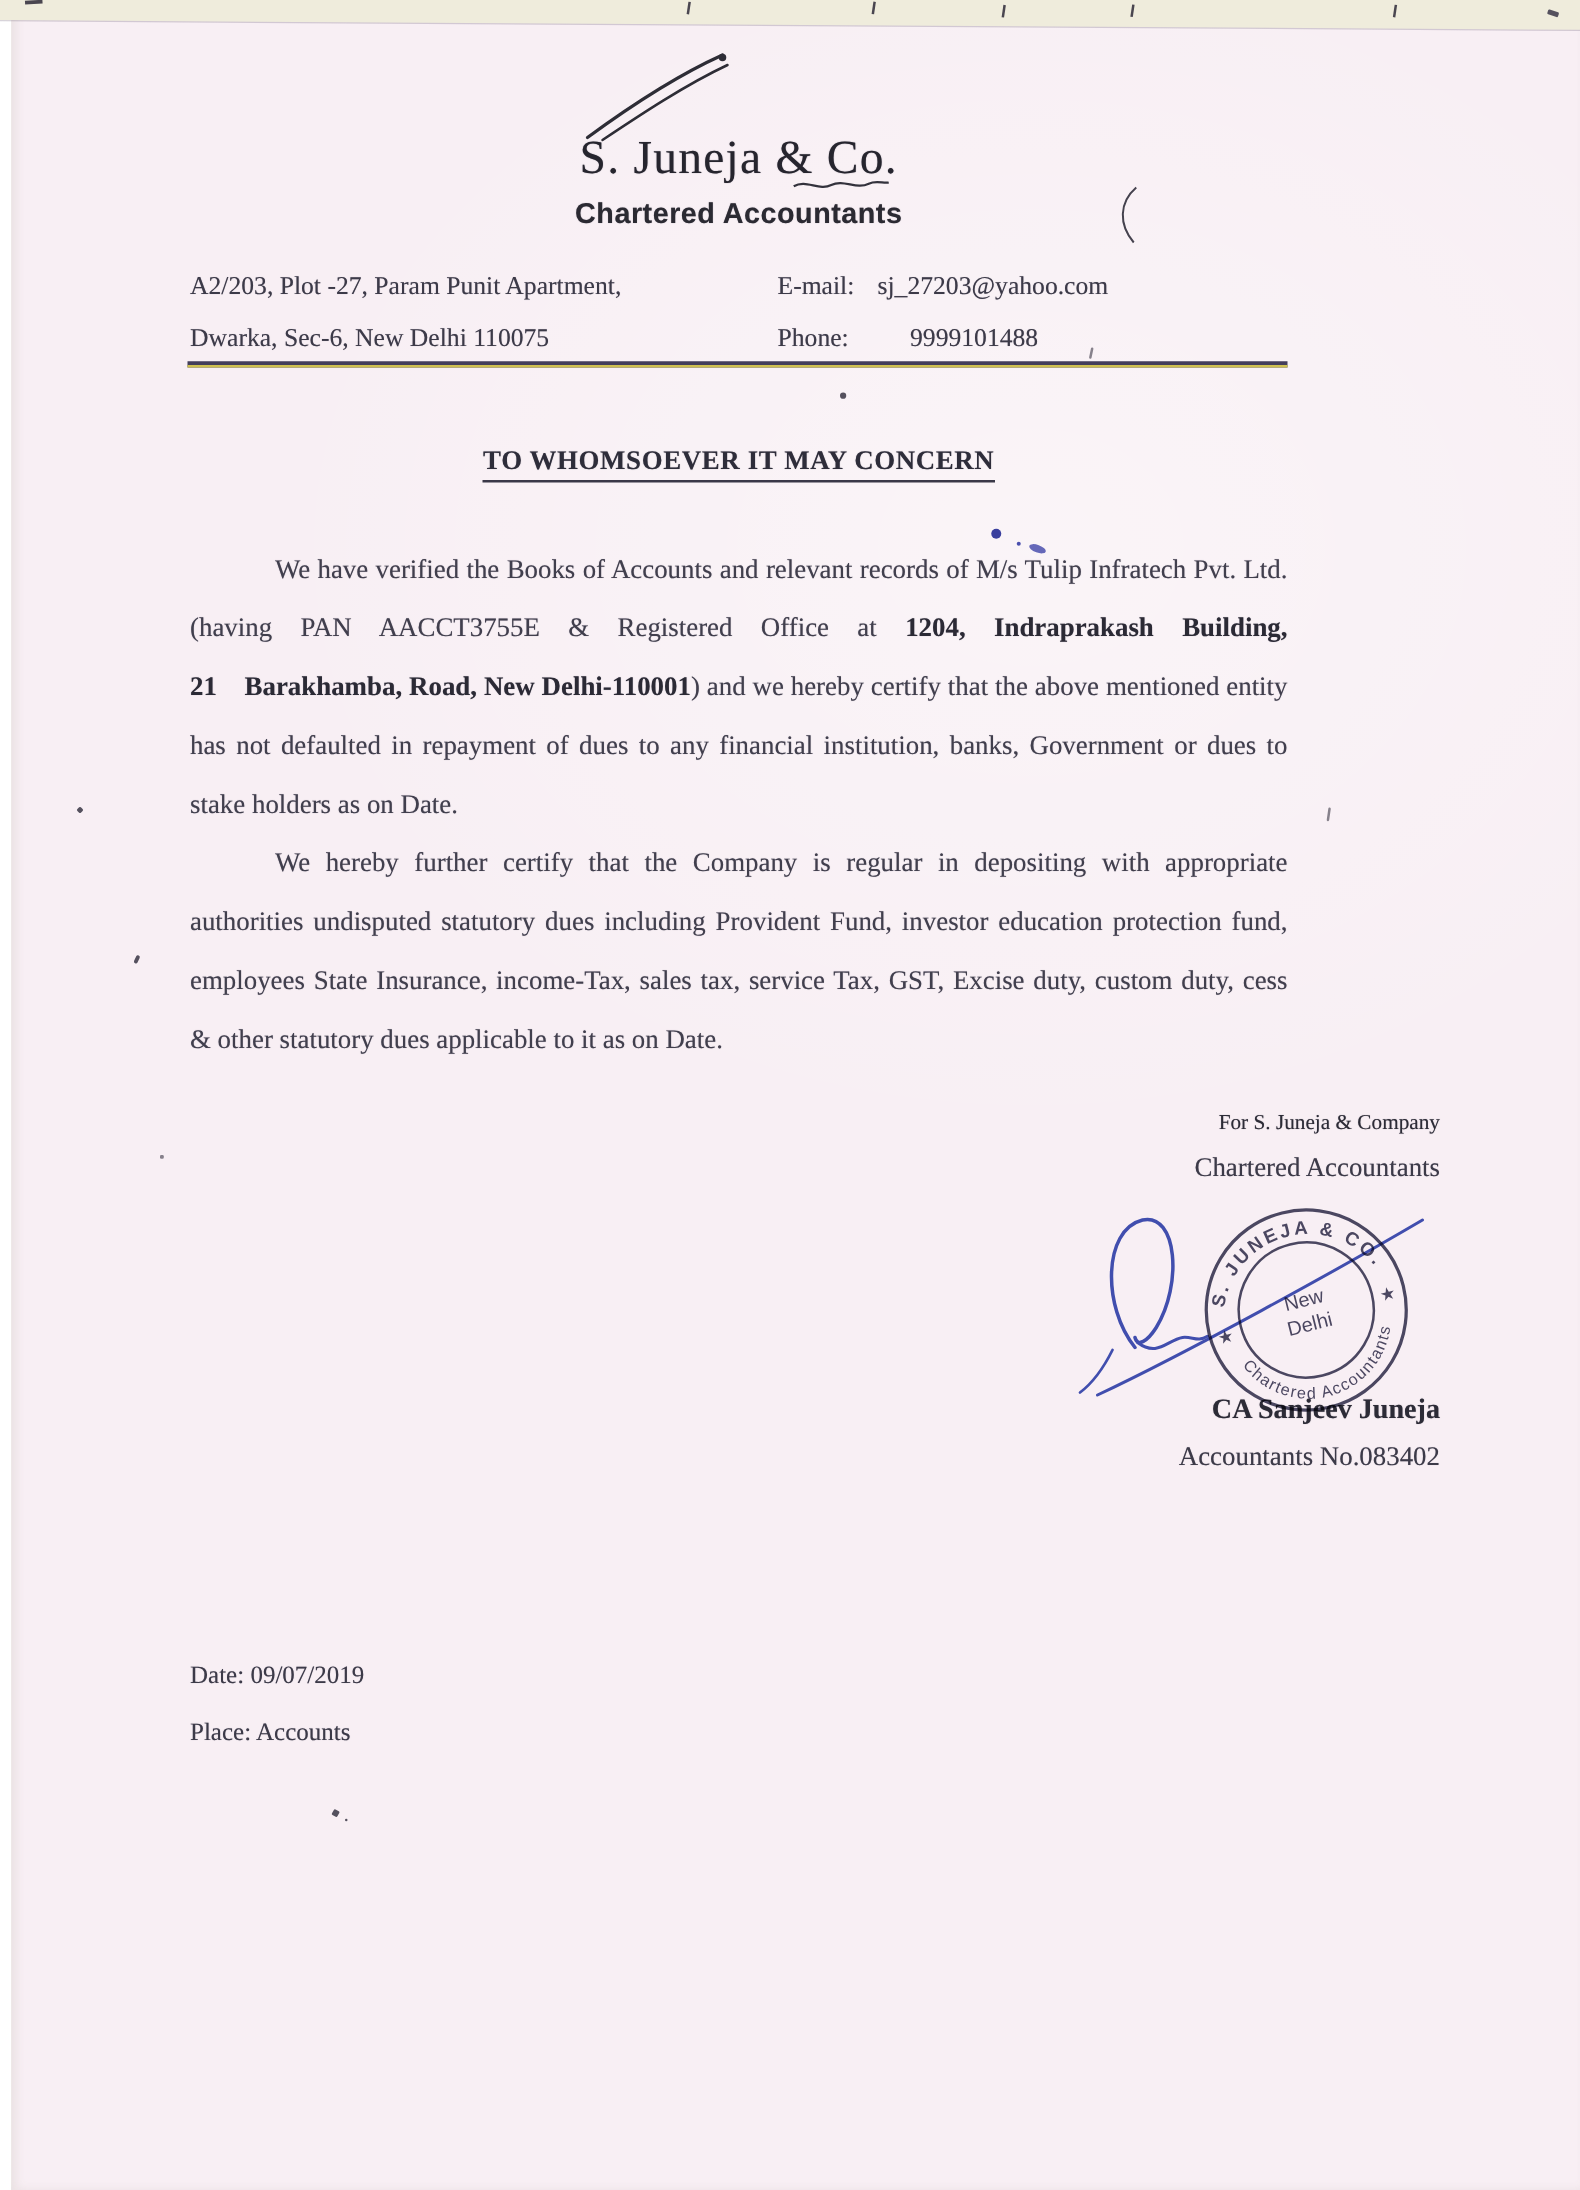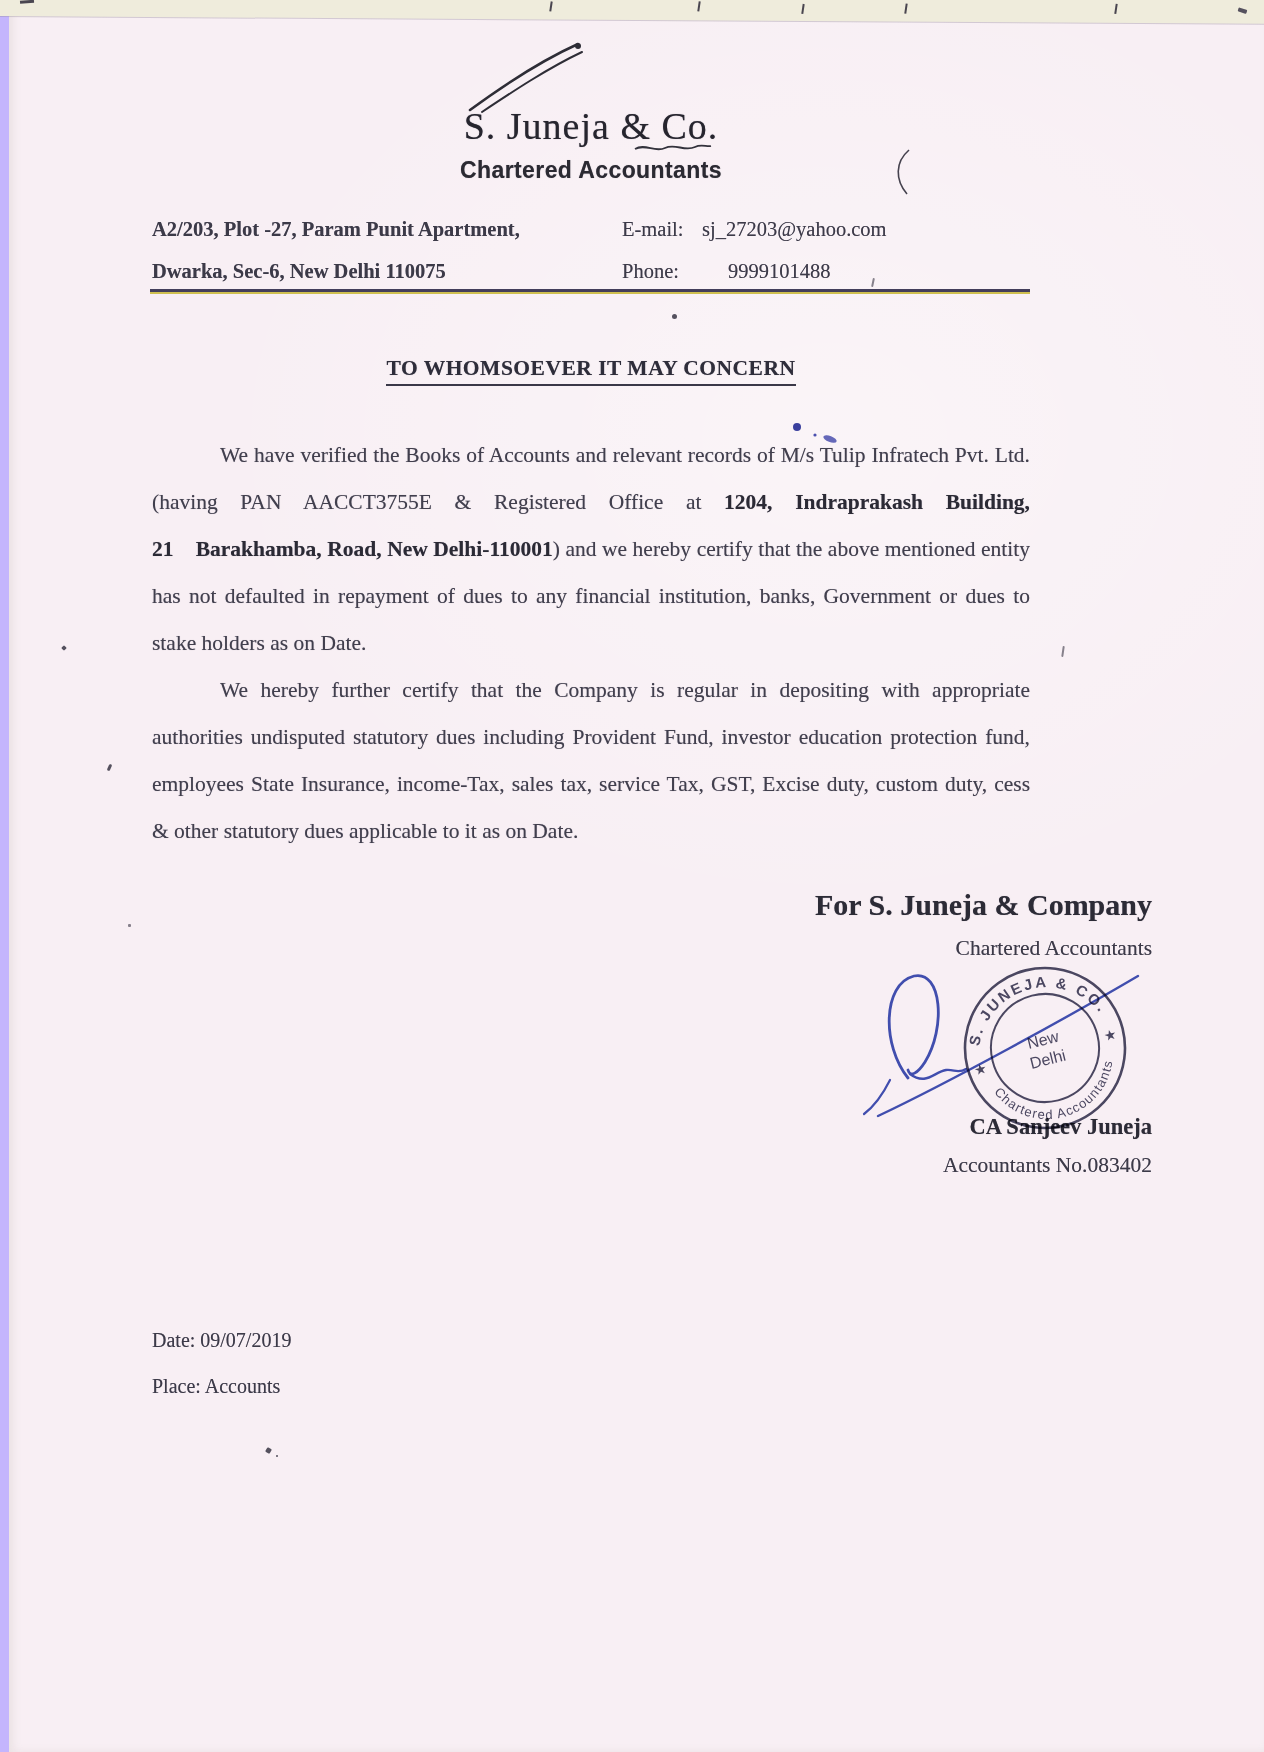--- a/index.html
+++ b/index.html
@@ -1,54 +1,54 @@
 <!DOCTYPE html>
 <html><head>
 <meta charset="utf-8">
 <style>
   html,body{margin:0;padding:0;}
   body{background:#e7e4d4;font-family:"Liberation Serif","DejaVu Serif",serif;}
-  .stage{position:relative;width:1264px;height:1752px;overflow:hidden;background:#c4b5fd;}
+  .stage{position:relative;width:1264px;height:1752px;overflow:hidden;background:#ffffff;}
   .paper{position:absolute;left:9px;top:0;width:1255px;height:1752px;
          background:
            radial-gradient(ellipse 900px 700px at 65% 25%, rgba(255,255,255,.35), rgba(255,255,255,0) 70%),
            #f8eff4;
          box-shadow:inset 4px 0 8px rgba(120,105,90,.10);}
   .scan-top{position:absolute;left:-10px;top:-8px;width:1300px;height:24px;background:#efecdc;
             transform:rotate(0.35deg);transform-origin:0 50%;box-shadow:0 1px 0 rgba(140,130,150,.35);}
   .content{position:absolute;left:0;top:0;width:1264px;height:1752px;}
 
   
   .company{position:absolute;left:152px;top:104px;width:878px;text-align:center;
            font-size:38px;color:#26252e;letter-spacing:1px;text-shadow:0 0 .8px rgba(45,42,60,.55);}
   .tagline{position:absolute;left:152px;top:157px;width:878px;text-align:center;
            font-family:"Liberation Sans","DejaVu Sans",sans-serif;font-weight:700;
            font-size:23px;color:#2b2a32;letter-spacing:.4px;text-shadow:0 0 .7px rgba(45,42,60,.5);}
   .addr{position:absolute;top:208px;font-size:20.5px;color:#3c3a48;line-height:42px;
         text-shadow:0 0 .6px rgba(55,50,75,.45);}
-  .addr-left{left:152px;font-weight:bold;}
+  .addr-left{left:152px;}
   .addr-right{left:622px;}
   .addr-label{display:inline-block;min-width:80px;}
   .rule{position:absolute;left:150px;top:289px;width:880px;height:3px;background:#433e5b;
         border-bottom:2px solid #cfc050;}
 
   
   .title-wrap{position:absolute;left:152px;top:356px;width:878px;text-align:center;}
   .title-text{display:inline-block;font-weight:700;font-size:21.5px;color:#2e2d3a;letter-spacing:.5px;
         border-bottom:2.5px solid #3a3848;padding-bottom:3px;text-shadow:0 0 .7px rgba(45,42,60,.5);}
 
   
   .bodytext{position:absolute;left:152px;top:432px;width:878px;font-size:21.5px;color:#413f4d;
             line-height:47px;text-align:justify;text-shadow:0 0 .7px rgba(55,50,75,.45);}
   .bodytext p{margin:0;text-indent:68px;}
   .bodytext strong{color:#2b2a35;}
 
   
   .sig-block{position:absolute;left:640px;top:888px;width:512px;text-align:right;color:#2c2b36;}
-  .sig-for{font-weight:700;font-size:30px;text-shadow:0 0 .7px rgba(45,42,60,.5);}
+  .sig-for{font-weight:400;font-size:17px;text-shadow:0 0 .7px rgba(45,42,60,.5);}
   .sig-desig{font-size:21.5px;font-weight:400;color:#3c3a48;margin-top:14px;text-shadow:0 0 .6px rgba(55,50,75,.45);}
   .sig-names{position:absolute;left:640px;top:1114px;width:512px;text-align:right;}
   .sig-name{font-weight:700;font-size:22.5px;color:#2c2b36;text-shadow:0 0 .7px rgba(45,42,60,.5);}
   .sig-memb{font-size:21.5px;color:#3c3a48;margin-top:13px;text-shadow:0 0 .6px rgba(55,50,75,.45);}
 
   .stamp{position:absolute;left:945px;top:948px;transform:rotate(-14deg);
          mix-blend-mode:multiply;opacity:.92;}
   .stamp text{fill:#3e3c58;font-family:"Liberation Sans","DejaVu Sans",sans-serif;}
   .stamp-arc-top{font-size:15px;letter-spacing:2.5px;font-weight:700;}
   .stamp-arc-bottom{font-size:13px;letter-spacing:1.2px;}

